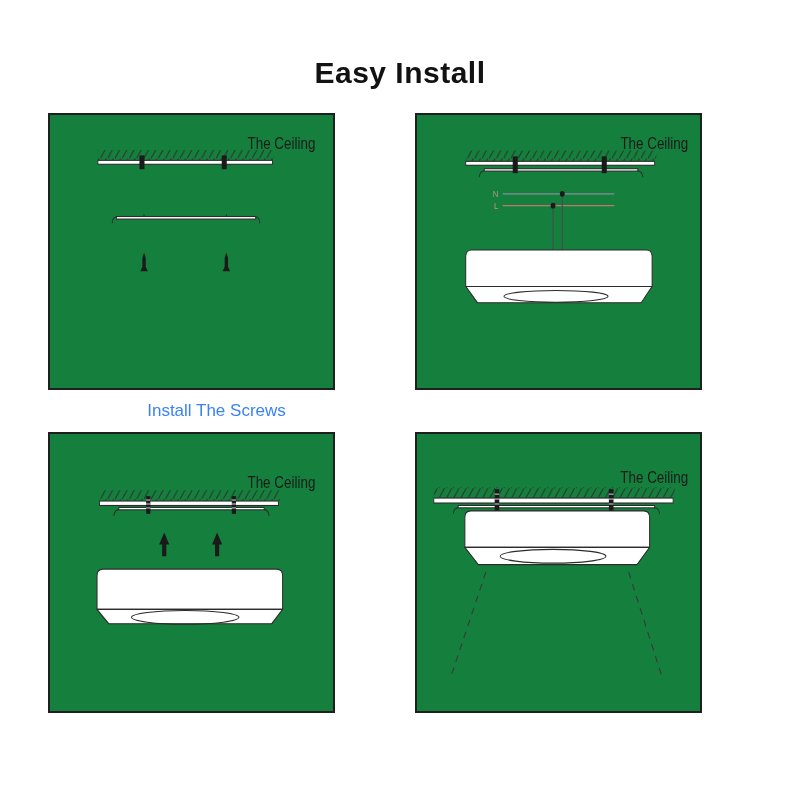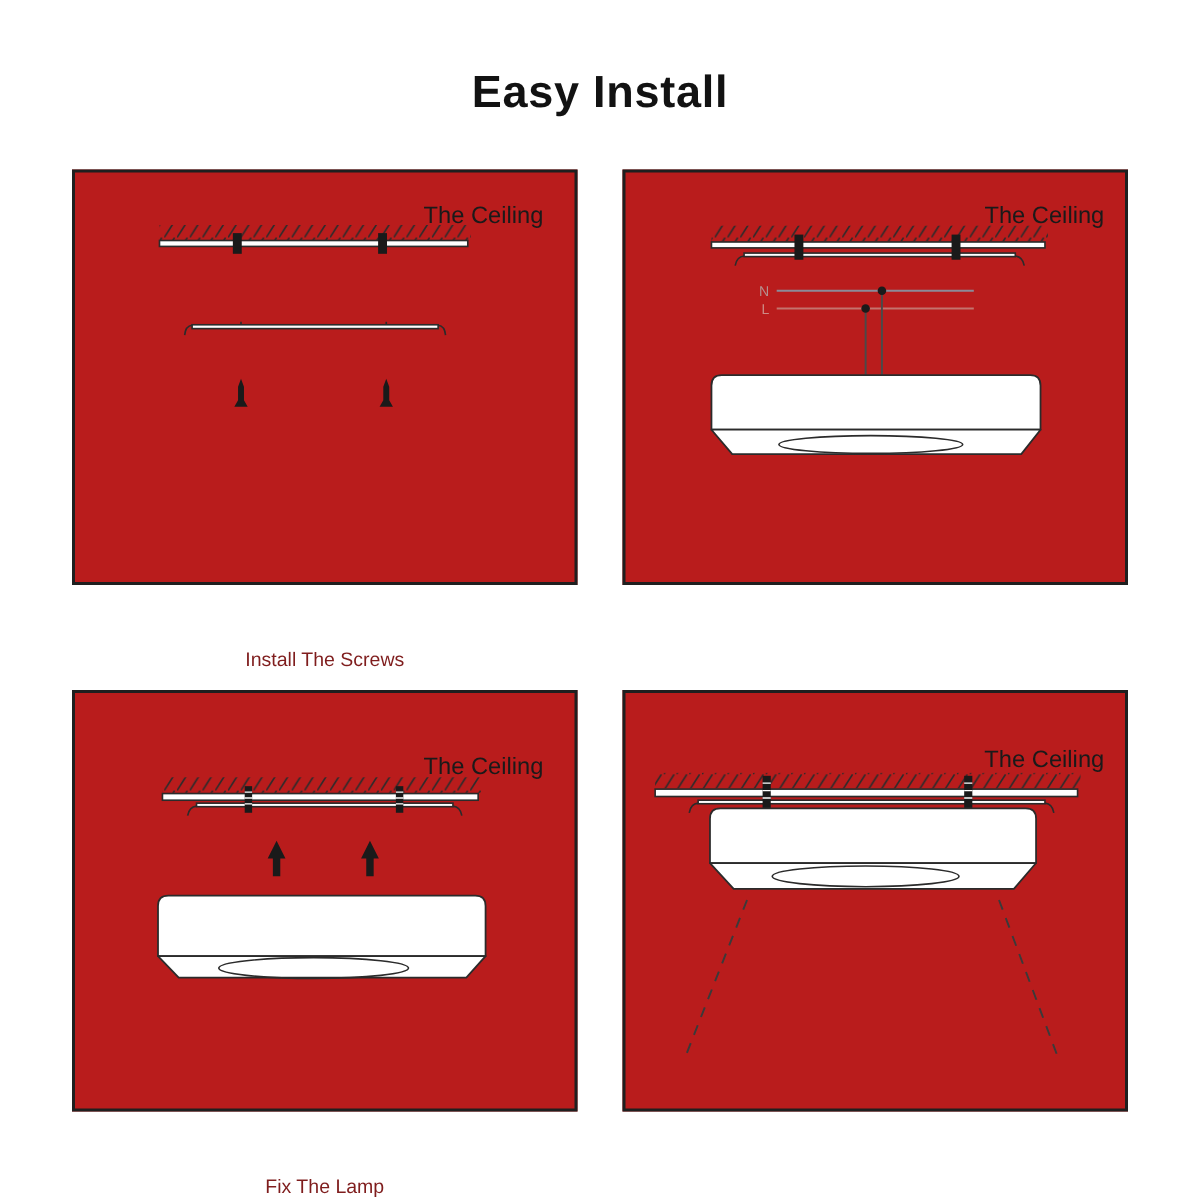--- a/index.html
+++ b/index.html
@@ -1,27 +1,27 @@
 <!DOCTYPE html>
 <html><head>
 <meta charset="utf-8">
 <style>
   html,body{margin:0;padding:0;background:#fff;}
   .page{position:relative;width:800px;height:800px;background:#ffffff;
         font-family:"Liberation Sans",sans-serif;overflow:hidden;}
-  .title{position:absolute;top:45px;left:0;width:800px;text-align:center;
+  .title{position:absolute;top:56px;left:0;width:800px;text-align:center;
          font-size:30px;font-weight:600;color:#121212;letter-spacing:.5px;}
   .grid{position:absolute;left:48px;top:113px;width:704px;
         display:grid;grid-template-columns:337px 337px;column-gap:30px;}
   .cell{display:flex;flex-direction:column;}
-  .panel{box-sizing:border-box;border:2px solid #1f1f1f;background:#b91c1c;width:337px;}
+  .panel{box-sizing:border-box;border:2px solid #1f1f1f;background:#15803d;width:287px;}
   .panel.top{height:277px;}
   .panel.bottom{height:281px;}
   .caption{height:42px;display:flex;align-items:center;justify-content:center;
-           font-size:13px;color:#7f1d1d;margin-top:28px;}
+           font-size:17px;color:#3b82f6;}
   .panel svg{display:block;width:100%;height:100%;}
   svg text{font-family:"Liberation Sans",sans-serif;}
   .ceiling-label{font-size:16px;fill:#1a1a1a;}
   .wire-label{font-size:9.5px;}
 </style>
 </head>
 <body>
 
 <div class="page">
   <div class="title">Easy Install</div>
@@ -116,21 +116,20 @@
           </g>
           <path d="M136,100 L142,112 L138.5,112 L138.5,124 L133.5,124 L133.5,112 L130,112 Z" fill="#1a1a1a"></path>
           <path d="M199,100 L205,112 L201.5,112 L201.5,124 L196.5,124 L196.5,112 L193,112 Z" fill="#1a1a1a"></path>
           <g stroke="#2b2b2b" stroke-width="1.2" fill="#fff" stroke-linejoin="round">
             <path d="M56,178 L56,144 Q56,137 63,137 L270,137 Q277,137 277,144 L277,178 Z"></path>
             <path d="M56,178 L70,192.5 L264,192.5 L277,178 Z"></path>
           </g>
           <ellipse cx="161" cy="186" rx="64" ry="7" fill="none" stroke="#2b2b2b" stroke-width="1.1"></ellipse>
         </svg>
       </div>
-      <div class="caption">Fix The Lamp</div>
     </div>
 
     <div class="cell">
       <div class="panel bottom">
         <svg viewBox="0 0 337 281" preserveAspectRatio="none">
           <defs>
             <pattern id="hatch4" width="8.6" height="11" patternUnits="userSpaceOnUse">
               <path d="M0,11 L7,0" stroke="#2b2b2b" stroke-width="1.1" fill="none"></path>
             </pattern>
           </defs>

